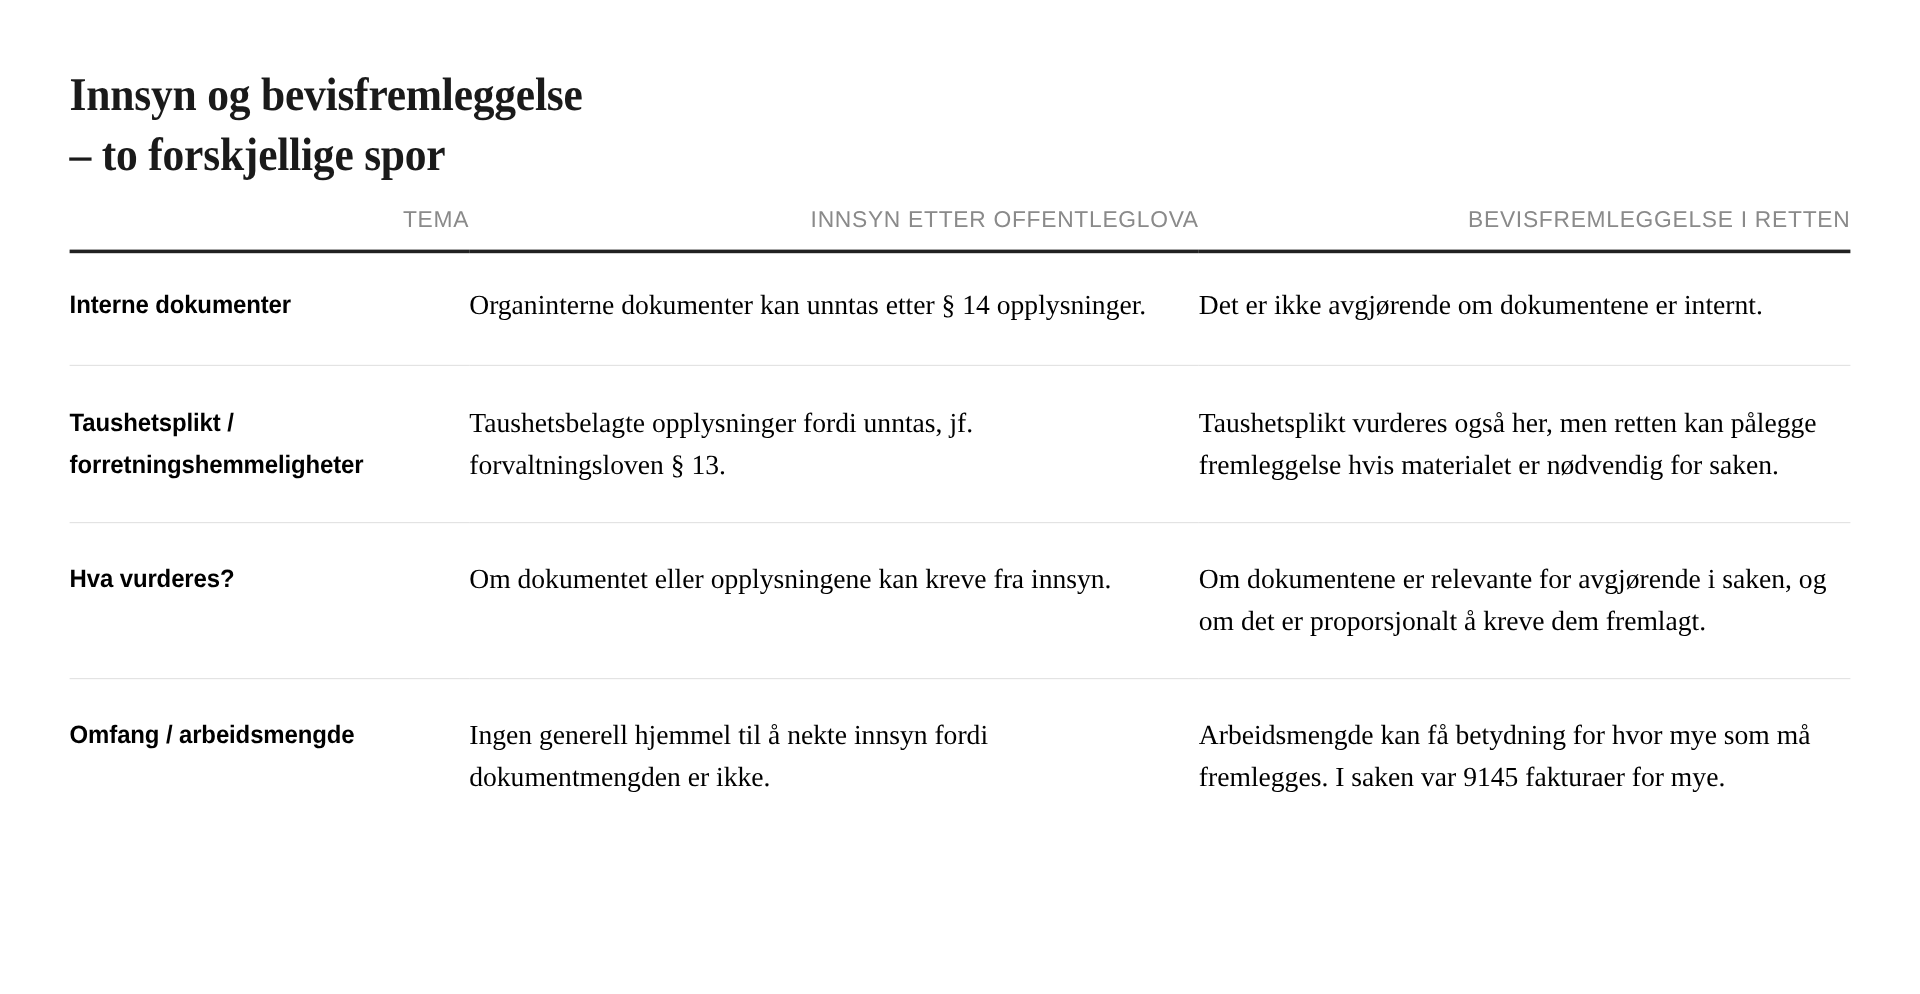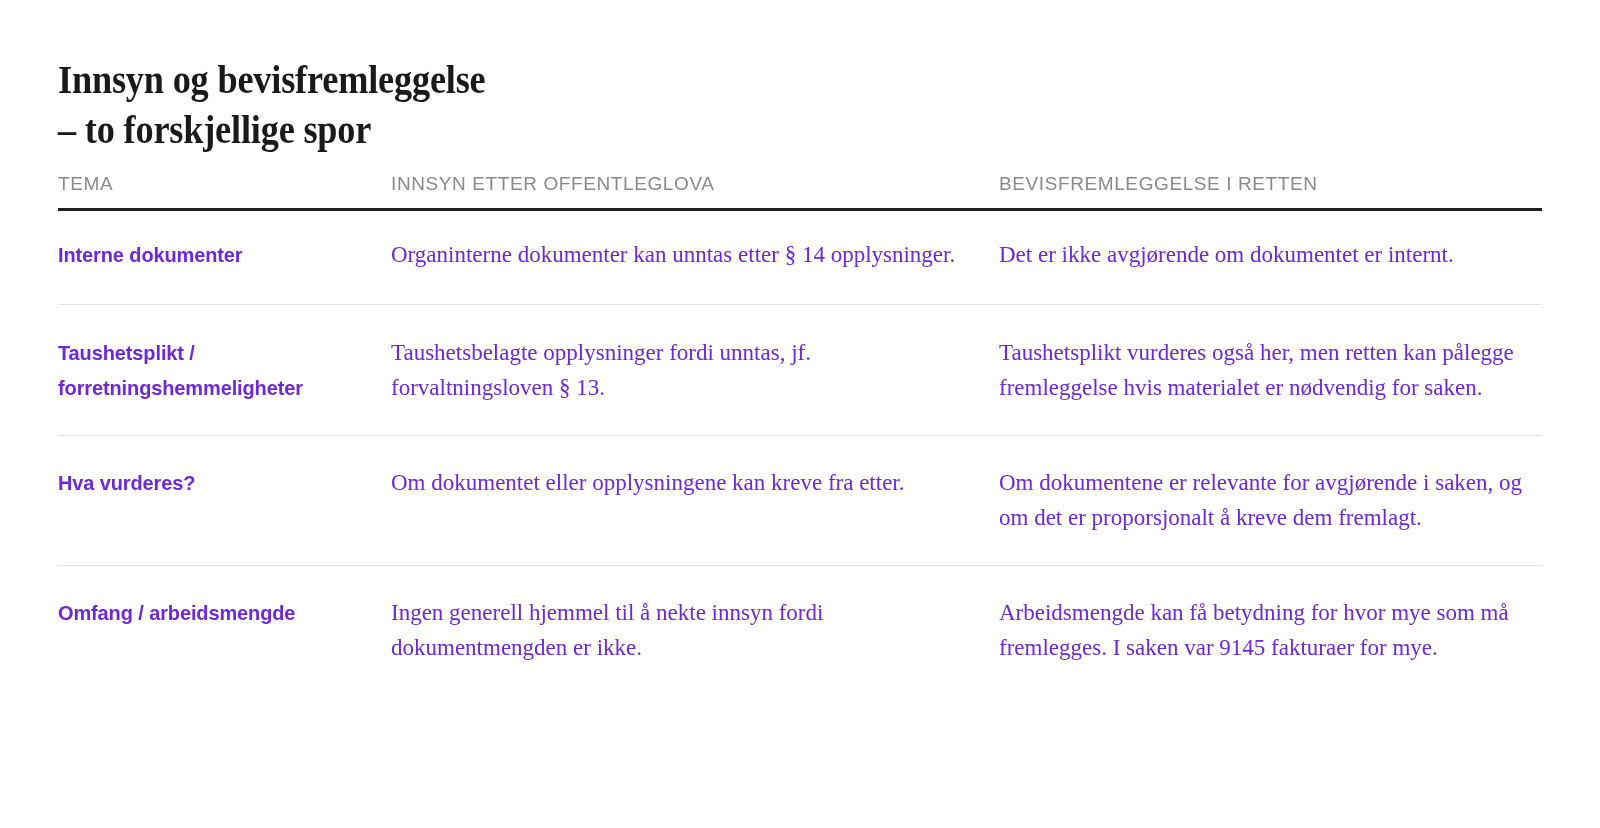--- a/index.html
+++ b/index.html
@@ -52,39 +52,39 @@
     width: 1484px;
     border-collapse: collapse;
     table-layout: fixed;
   }
 
   .cmp-table col.c1 { width: 333px; }
   .cmp-table col.c2 { width: 608px; }
   .cmp-table col.c3 { width: 543px; }
 
   .cmp-table thead th {
-    text-align: left;
+    text-align: right;
     vertical-align: bottom;
     padding: 0 0 12px 0;
     font-family: "Liberation Sans", sans-serif;
     font-weight: 400;
     font-size: 19px;
     line-height: 24px;
     letter-spacing: 0.6px;
     color: #8a8a8a;
     text-transform: uppercase;
     white-space: nowrap;
     border-bottom: 3px solid #212121;
   }
 
   .cmp-table tbody td {
     vertical-align: top;
     padding: 28px 26px 30px 0;
     border-bottom: 1px solid #e3e3e3;
-    color: #6d28d9;
+    color: #000000;
     margin-left: 16px;
   }
   .cmp-table tbody tr:last-child td {
     border-bottom: none;
   }
 
   td.tema {
     font-family: "Liberation Sans", sans-serif;
     font-weight: 700;
     font-size: 21px;
@@ -143,21 +143,21 @@
 
       <tr class="r1">
         <td class="tema">
           <span class="lbl">Interne dokumenter</span>
         </td>
         <td class="body-cell col-innsyn">
           <span class="ln">Organinterne dokumenter kan unntas etter § 14</span>
           <span class="ln">opplysninger.</span>
         </td>
         <td class="body-cell col-bevis">
-          <span class="ln">Det er ikke avgjørende om dokumentet er internt.</span>
+          <span class="ln">Det er ikke avgjørende om dokumentene er internt.</span>
         </td>
       </tr>
 
       <tr class="r2">
         <td class="tema">
           <span class="lbl">Taushetsplikt /</span><br>
           <span class="lbl">forretningshemmeligheter</span>
         </td>
         <td class="body-cell col-innsyn">
           <span class="ln">Taushetsbelagte opplysninger fordi unntas, jf.</span>
@@ -168,21 +168,21 @@
           <span class="ln">fremleggelse hvis materialet er nødvendig for saken.</span>
         </td>
       </tr>
 
       <tr class="r3">
         <td class="tema">
           <span class="lbl">Hva vurderes?</span>
         </td>
         <td class="body-cell col-innsyn">
           <span class="ln">Om dokumentet eller opplysningene kan kreve fra</span>
-          <span class="ln">etter.</span>
+          <span class="ln">innsyn.</span>
         </td>
         <td class="body-cell col-bevis">
           <span class="ln">Om dokumentene er relevante for avgjørende i saken, og</span>
           <span class="ln">om det er proporsjonalt å kreve dem fremlagt.</span>
         </td>
       </tr>
 
       <tr class="r4">
         <td class="tema">
           <span class="lbl">Omfang / arbeidsmengde</span>

